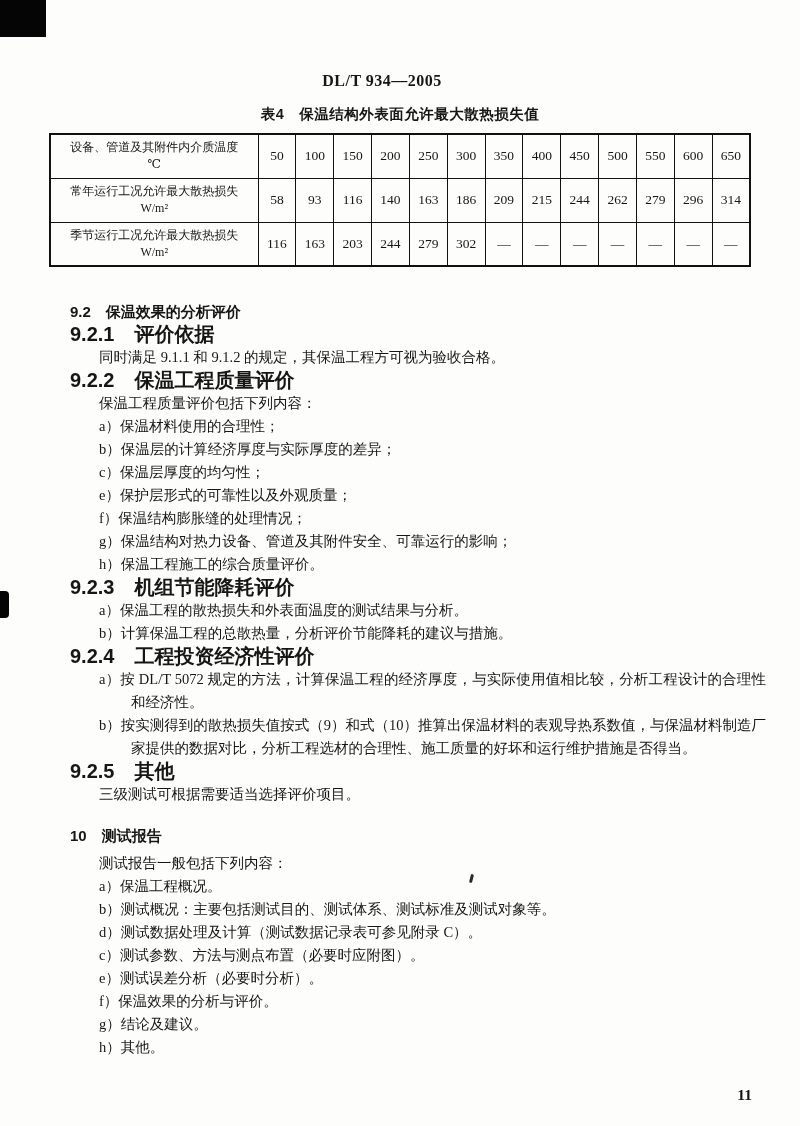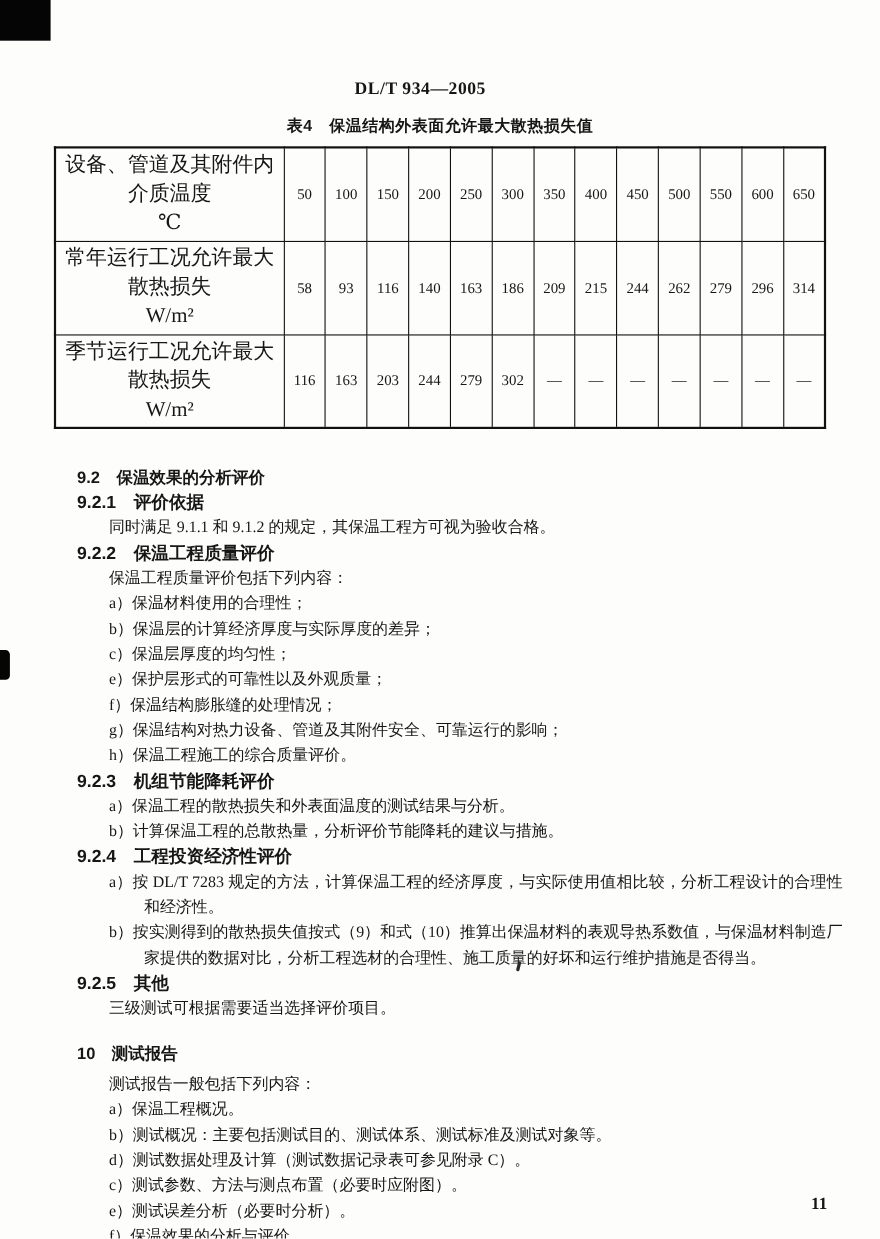--- a/index.html
+++ b/index.html
@@ -50,40 +50,40 @@
   table.heat-table td {
     border:1px solid #111;
     text-align:center;
     vertical-align:middle;
     font-size:13.5px;
     height:44px;
     padding:1px 0;
   }
   table.heat-table td.label-cell {
     width:208px;
-    font-size:19px;
+    font-size:12px;
     line-height:1.4;
     padding:2px 8px;
   }
 
   
   .content {
     margin-top:33px;
     padding:0 34px 0 70px;
     font-size:14.5px;
   }
   .line { line-height:23px; }
   .line.h2 {
     font-weight:bold;
     font-size:15px;
     font-family:"Liberation Sans","DejaVu Sans",sans-serif;
   }
   .line.h3 {
     font-weight:bold;
-    font-size:16px;
+    font-size:20px;
     font-family:"Liberation Sans","DejaVu Sans",sans-serif;
   }
   .line.p { text-indent:2em; }
   .line.li {
     margin-left:2em;
     padding-left:2.2em;
     text-indent:-2.2em;
     text-align:justify;
   }
   .line.spaced { margin-top:18px; margin-bottom:5px; }
@@ -183,21 +183,21 @@
       <div class="line li">b）保温层的计算经济厚度与实际厚度的差异；</div>
       <div class="line li">c）保温层厚度的均匀性；</div>
       <div class="line li">e）保护层形式的可靠性以及外观质量；</div>
       <div class="line li">f）保温结构膨胀缝的处理情况；</div>
       <div class="line li">g）保温结构对热力设备、管道及其附件安全、可靠运行的影响；</div>
       <div class="line li">h）保温工程施工的综合质量评价。</div>
       <div class="line h3">9.2.3　机组节能降耗评价</div>
       <div class="line li">a）保温工程的散热损失和外表面温度的测试结果与分析。</div>
       <div class="line li">b）计算保温工程的总散热量，分析评价节能降耗的建议与措施。</div>
       <div class="line h3">9.2.4　工程投资经济性评价</div>
-      <div class="line li">a）按 DL/T 7283 规定的方法，计算保温工程的经济厚度，与实际使用值相比较，分析工程设计的合理性和经济性。</div>
+      <div class="line li">a）按 DL/T 5072 规定的方法，计算保温工程的经济厚度，与实际使用值相比较，分析工程设计的合理性和经济性。</div>
       <div class="line li">b）按实测得到的散热损失值按式（9）和式（10）推算出保温材料的表观导热系数值，与保温材料制造厂家提供的数据对比，分析工程选材的合理性、施工质量的好坏和运行维护措施是否得当。</div>
       <div class="line h3">9.2.5　其他</div>
       <div class="line p">三级测试可根据需要适当选择评价项目。</div>
       <div class="line h2 spaced">10　测试报告</div>
       <div class="line p">测试报告一般包括下列内容：</div>
       <div class="line li">a）保温工程概况。</div>
       <div class="line li">b）测试概况：主要包括测试目的、测试体系、测试标准及测试对象等。</div>
       <div class="line li">d）测试数据处理及计算（测试数据记录表可参见附录 C）。</div>
       <div class="line li">c）测试参数、方法与测点布置（必要时应附图）。</div>
       <div class="line li">e）测试误差分析（必要时分析）。</div>

